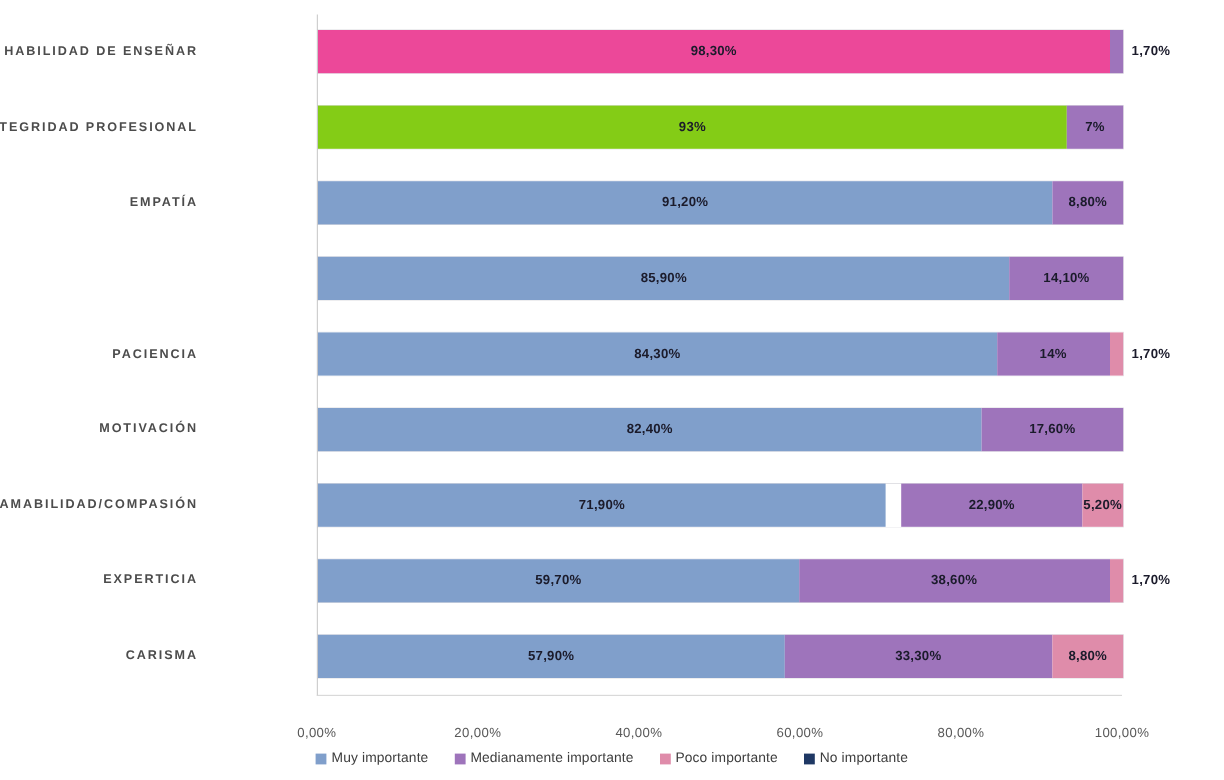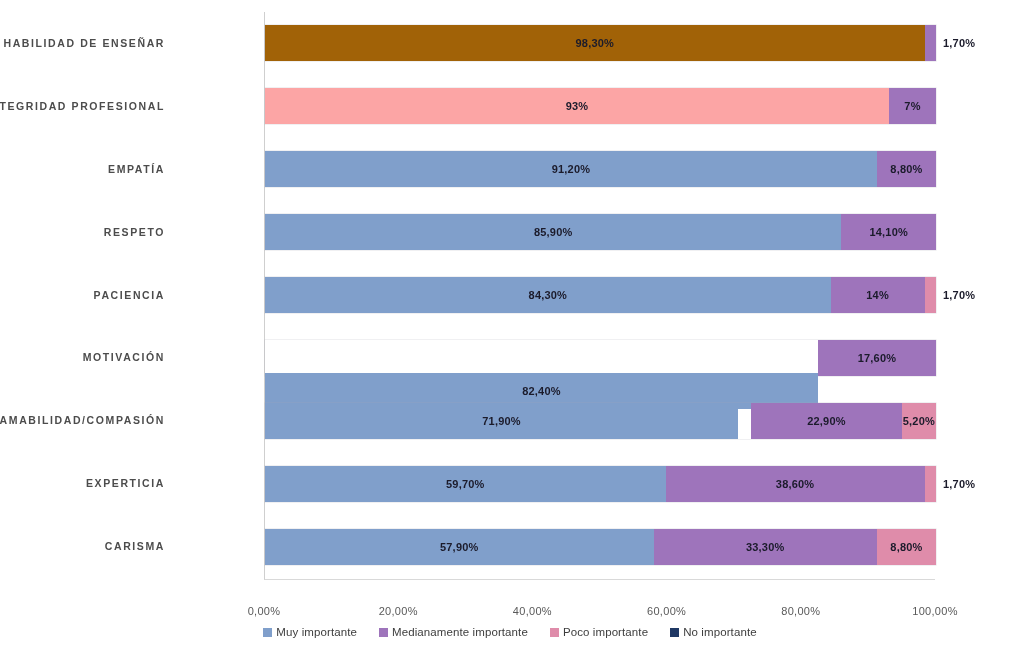--- a/index.html
+++ b/index.html
@@ -146,52 +146,51 @@
 </head>
 <body>
 
 <div id="chart-root">
 
   <div class="plot-area">
     <div class="rows" id="rows-container">
         <div class="row">
           <div class="cat-label">DISPOSICIÓN Y HABILIDAD DE ENSEÑAR</div>
           <div class="bar">
-            <div class="seg" style="width: 98.3%; background: #a16207;">
+            <div class="seg" style="width: 98.3%; background: #ec4899;">
               <span class="seg-label">98,30%</span>
             </div>
             <div class="seg" style="width: 1.7%; background: rgb(158, 116, 187);">
               <span class="seg-label outside">1,70%</span>
             </div>
           </div>
         </div>
         <div class="row">
           <div class="cat-label">INTEGRIDAD PROFESIONAL</div>
           <div class="bar">
-            <div class="seg" style="width: 93%; background: #fca5a5;">
+            <div class="seg" style="width: 93%; background: #84cc16;">
               <span class="seg-label">93%</span>
             </div>
             <div class="seg" style="width: 7%; background: rgb(158, 116, 187);">
               <span class="seg-label">7%</span>
             </div>
           </div>
         </div>
         <div class="row">
           <div class="cat-label">EMPATÍA</div>
           <div class="bar">
             <div class="seg" style="width: 91.2%; background: rgb(128, 159, 203);">
               <span class="seg-label">91,20%</span>
             </div>
             <div class="seg" style="width: 8.8%; background: rgb(158, 116, 187);">
               <span class="seg-label">8,80%</span>
             </div>
           </div>
         </div>
         <div class="row">
-          <div class="cat-label">RESPETO</div>
           <div class="bar">
             <div class="seg" style="width: 85.9%; background: rgb(128, 159, 203);">
               <span class="seg-label">85,90%</span>
             </div>
             <div class="seg" style="width: 14.1%; background: rgb(158, 116, 187);">
               <span class="seg-label">14,10%</span>
             </div>
           </div>
         </div>
         <div class="row">
@@ -204,21 +203,21 @@
               <span class="seg-label">14%</span>
             </div>
             <div class="seg" style="width: 1.7%; background: rgb(223, 140, 170);">
               <span class="seg-label outside">1,70%</span>
             </div>
           </div>
         </div>
         <div class="row">
           <div class="cat-label">MOTIVACIÓN</div>
           <div class="bar">
-            <div class="seg" style="width: 82.4%; background: rgb(128, 159, 203); margin-top: 33px;">
+            <div class="seg" style="width: 82.4%; background: rgb(128, 159, 203);">
               <span class="seg-label">82,40%</span>
             </div>
             <div class="seg" style="width: 17.6%; background: rgb(158, 116, 187);">
               <span class="seg-label">17,60%</span>
             </div>
           </div>
         </div>
         <div class="row">
           <div class="cat-label">AMABILIDAD/COMPASIÓN</div>
           <div class="bar">

